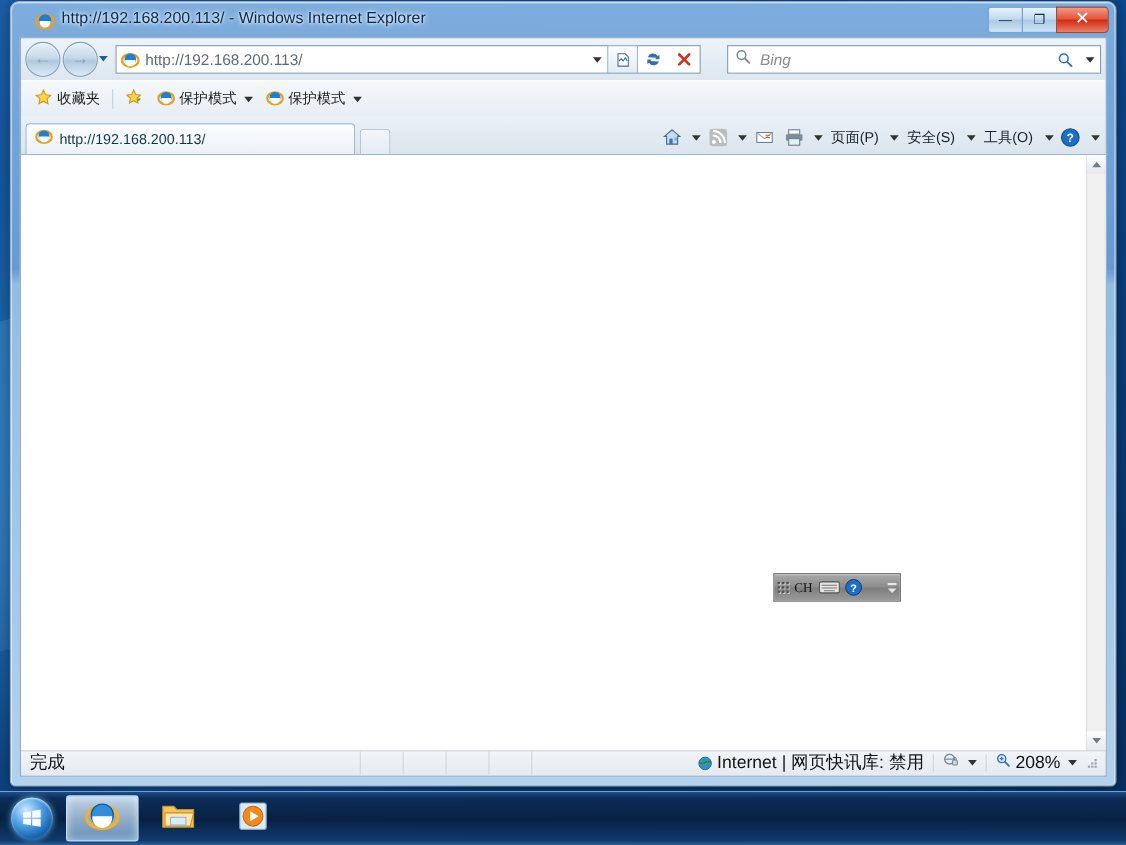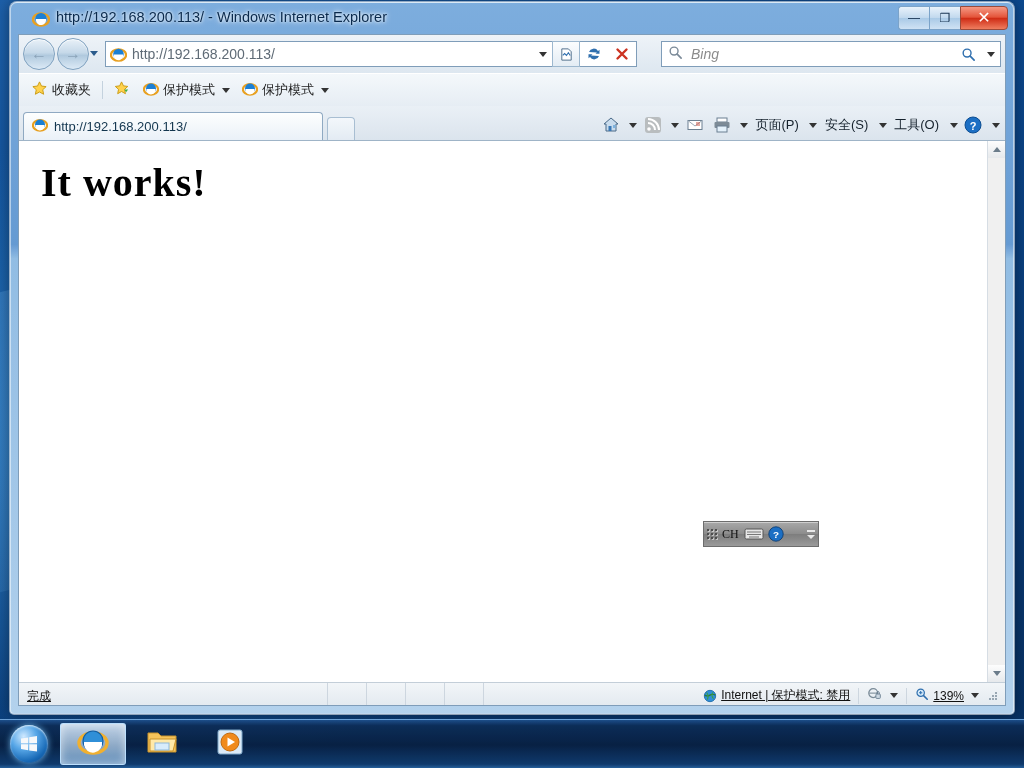--- a/index.html
+++ b/index.html
@@ -119,22 +119,22 @@
   #lb-grip{width:12px;height:18px;margin-left:2px;display:grid;
     grid-template-columns:repeat(3,2px);grid-template-rows:repeat(3,2px);gap:2px;align-content:center;justify-content:center;}
   #lb-grip span{width:2px;height:2px;background:#4e4e4e;box-shadow:1px 1px 0 rgba(255,255,255,.5);}
   #lb-ch{font-size:12px;color:#111;font-family:"Liberation Serif",serif;padding:0 4px;}
   .lb-icon{width:22px;height:18px;display:flex;align-items:center;justify-content:center;}
   #lb-ctrls{margin-left:auto;width:14px;height:24px;display:flex;flex-direction:column;
     align-items:center;justify-content:center;gap:3px;}
   #lb-ctrls i{display:block;}
 
   
-  #statusbar{height:22px;flex:none;display:flex;align-items:flex-end;font-size:12px;color:#111;
-    background:linear-gradient(180deg,#f2f5f8,#e4eaf0);border-top:1px solid #c3ced8;text-decoration:underline;}
+  #statusbar{height:22px;flex:none;display:flex;align-items:flex-start;font-size:16px;color:#111;
+    background:linear-gradient(180deg,#f2f5f8,#e4eaf0);border-top:1px solid #c3ced8;}
   #status-text{padding-left:8px;width:300px;}
   .stseg{width:38px;height:22px;border-left:1px solid #cdd6df;}
   #status-zone{margin-left:auto;display:flex;align-items:center;gap:4px;padding-right:6px;}
   #zoneicon{width:14px;height:14px;}
   .zoomsep{width:1px;height:16px;background:#cdd6df;margin:0 4px;}
   #grip{width:12px;height:12px;margin-left:4px;position:relative;}
   #grip i{position:absolute;width:2px;height:2px;background:#98a6b2;}
 
   
   #taskbar{position:absolute;left:0;bottom:0;width:1024px;height:48px;
@@ -365,21 +365,20 @@
             </svg>
           </span>
           <span class="cmdcaret">
               <i class="dcaret"></i>
             </span>
         </div>
       </div>
 
       <div id="content">
         <div id="page">
-          <div id="itworks">It works!</div>
 
           <div id="langbar">
             <span id="lb-grip">
               <span></span>
                 <span></span>
                 <span></span>
               <span></span>
                 <span></span>
                 <span></span>
               <span></span>
@@ -424,40 +423,40 @@
         <span class="stseg"></span>
         <span class="stseg"></span>
         <span id="status-zone">
           <span id="zoneicon">
             <svg width="14" height="14" viewBox="0 0 16 16">
               <circle cx="8" cy="8" r="6.5" fill="#2f8fd8" stroke="#1a6aa8"></circle>
               <path d="M2 7 q3 2 6 0 q3-2 6 0" fill="none" stroke="#2e7d32" stroke-width="1.4"></path>
               <path d="M4 4 q3 3 1 8 M11 4 q-2 4 1 7" fill="none" stroke="#3aa03e" stroke-width="1.2"></path>
             </svg>
           </span>
-          <span>Internet | 保护模式: 禁用</span>
+          <span>Internet | 网页快讯库: 禁用</span>
           <span class="zoomsep"></span>
           <span>
             <svg width="16" height="16" viewBox="0 0 18 18">
               <circle cx="7" cy="8" r="5" fill="none" stroke="#7a8b98" stroke-width="1.4"></circle>
               <path d="M2.5 8 h9" stroke="#7a8b98" stroke-width="1.2"></path>
               <rect x="10" y="9" width="5" height="5" rx="1" fill="#cdd8e2" stroke="#6b7f91"></rect>
               <path d="M11.2 9 v-1.4 a1.3 1.3 0 0 1 2.6 0 V9" fill="none" stroke="#6b7f91" stroke-width="1.1"></path>
             </svg>
           </span>
           <span class="dcaret"></span>
           <span class="zoomsep"></span>
           <span>
             <svg width="14" height="14" viewBox="0 0 16 16">
               <circle cx="6.5" cy="6.5" r="4.2" fill="#d8ecfb" stroke="#2f6fae" stroke-width="1.4"></circle>
               <path d="M4.6 6.5 h3.8 M6.5 4.6 v3.8" stroke="#2f6fae" stroke-width="1.2"></path>
               <path d="M9.8 9.8 L14 14" stroke="#2f6fae" stroke-width="1.8" stroke-linecap="round"></path>
             </svg>
           </span>
-          <span>139%</span>
+          <span>208%</span>
           <span class="dcaret"></span>
           <span id="grip">
             <i style="left:8px;top:2px"></i>
               <i style="left:5px;top:5px"></i>
               <i style="left:8px;top:5px"></i>
             <i style="left:2px;top:8px"></i>
               <i style="left:5px;top:8px"></i>
               <i style="left:8px;top:8px"></i>
           </span>
         </span>

